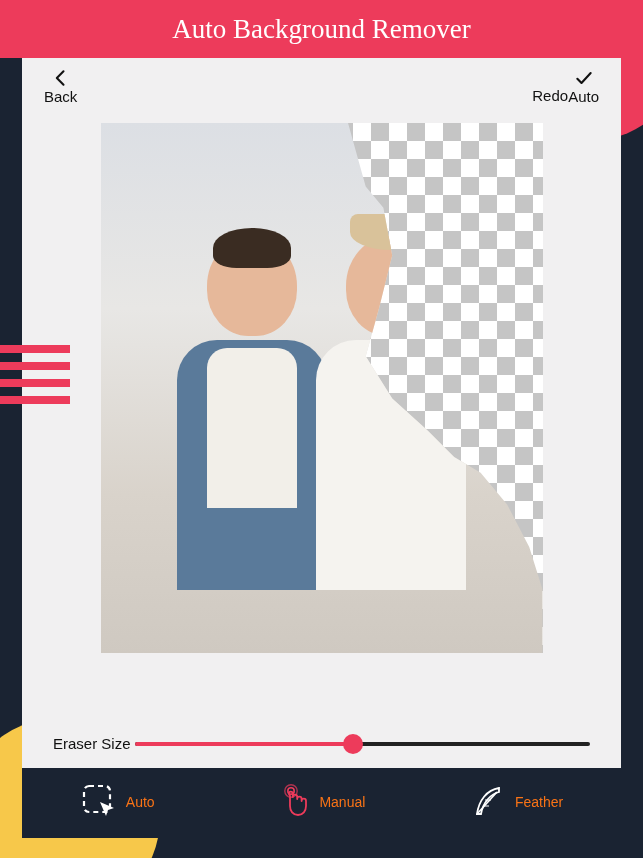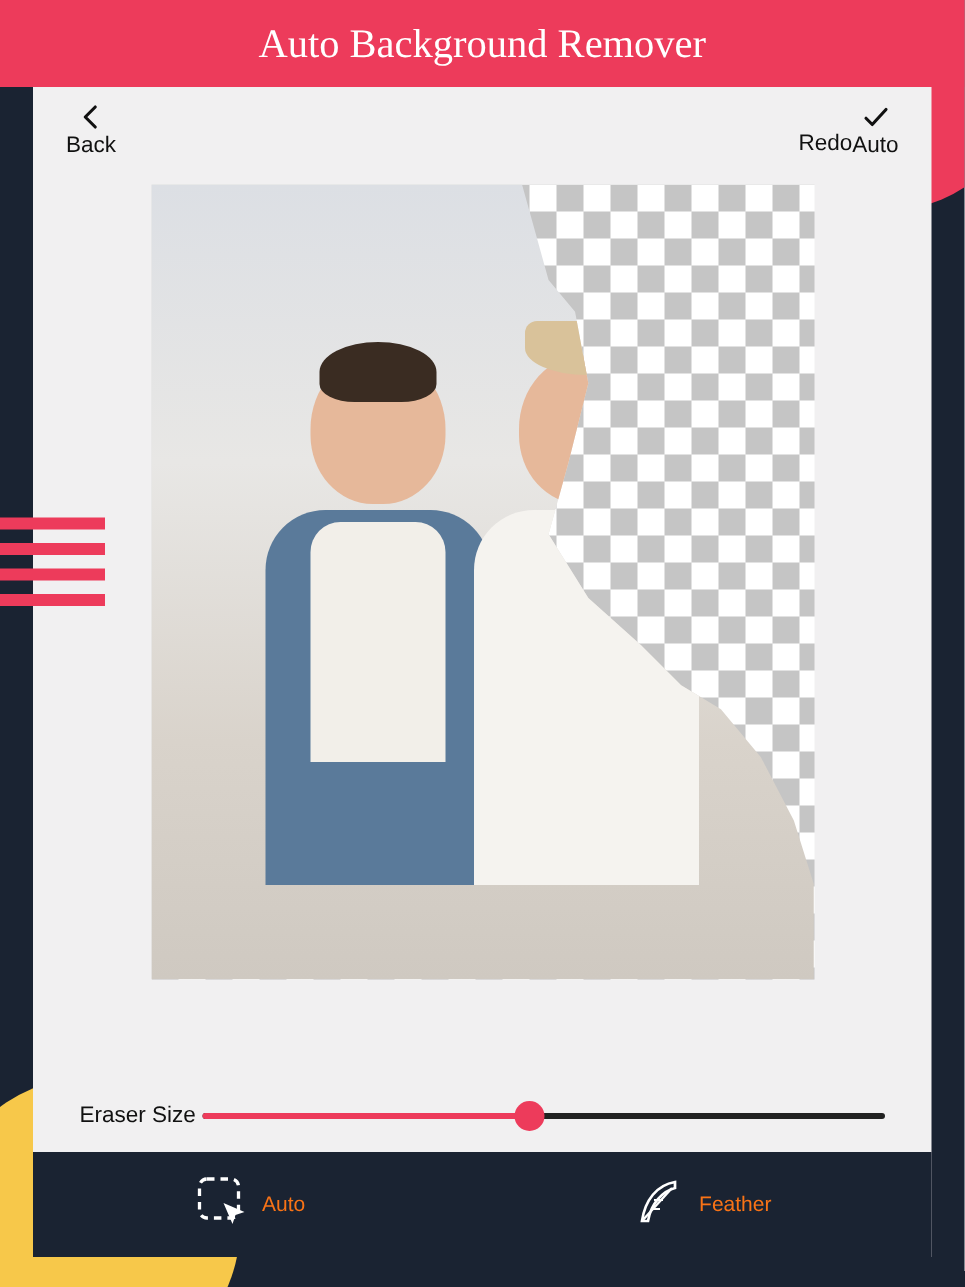--- a/index.html
+++ b/index.html
@@ -290,20 +290,30 @@
     <div class="tool">
       <div class="ticon">
         <svg width="40" height="40" viewBox="0 0 40 40">
           <rect x="4" y="4" width="26" height="26" rx="5" fill="none" stroke="#fff" stroke-width="2.2" stroke-dasharray="5 4"></rect>
           <path d="M20 20 L34 26 L28 28 L26 34 Z" fill="#fff"></path>
         </svg>
       </div>
       <span>Auto</span>
     </div>
 
+    <div class="tool">
+      <div class="ticon">
+        <svg width="40" height="40" viewBox="0 0 40 40">
+          <circle cx="18" cy="9" r="3.2" fill="none" stroke="#ed3b5b" stroke-width="1.6"></circle>
+          <circle cx="18" cy="9" r="6.2" fill="none" stroke="#ed3b5b" stroke-width="1.4" opacity="0.7"></circle>
+          <path d="M17 14 v10 c0 5 3 9 8 9 c5 0 8-4 8-9 v-5 c0-1.3-1-2.3-2.2-2.3 c-1.2 0-2.2 1-2.2 2.3 v-2 c0-1.3-1-2.3-2.2-2.3 c-1.2 0-2.2 1-2.2 2.3 v-2 c0-1.3-1-2.3-2.2-2.3 c-1.2 0-2.2 1-2.2 2.3 v-3 c0-1.3-1-2.3-2.2-2.3 c-1.2 0-1.6 1-1.6 2.3 z" fill="none" stroke="#ed3b5b" stroke-width="1.8" stroke-linejoin="round"></path>
+        </svg>
+      </div>
+      <span>Manual</span>
+    </div>
 
     <div class="tool">
       <div class="ticon">
         <svg width="40" height="40" viewBox="0 0 40 40">
           <path d="M30 6 C18 8 10 18 8 32 L12 32 C14 20 22 12 30 10 Z" fill="none" stroke="#fff" stroke-width="1.8"></path>
           <path d="M8 32 L28 10" stroke="#fff" stroke-width="1.6"></path>
           <path d="M14 24 L20 24 M16 18 L22 18" stroke="#fff" stroke-width="1.2"></path>
         </svg>
       </div>
       <span>Feather</span>

